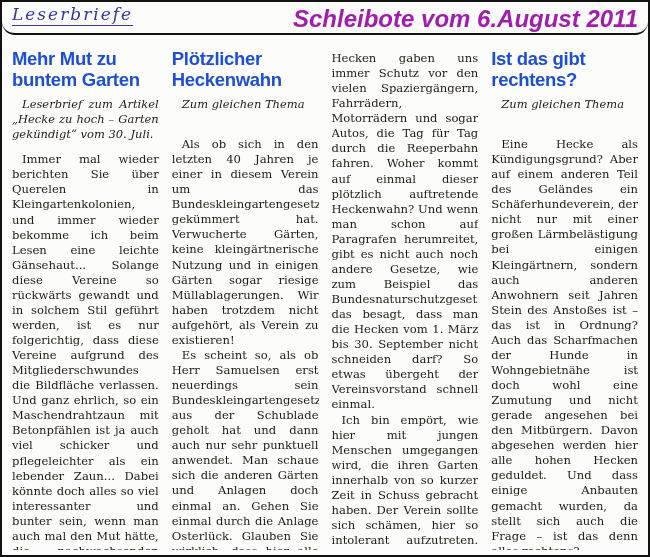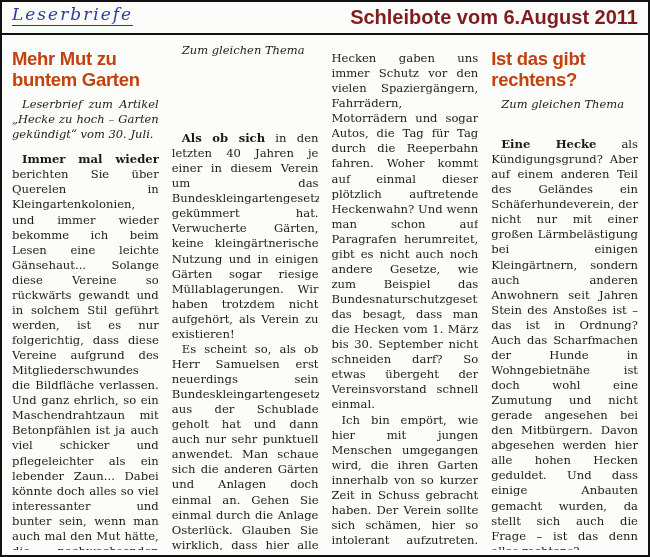--- a/index.html
+++ b/index.html
@@ -13,53 +13,55 @@
     overflow:hidden;
     color:#201a12;
   }
   .masthead-row{
     display:flex;
     justify-content:space-between;
     align-items:flex-start;
     padding:3px 10px 2px 10px;
     border-bottom:2px solid #121212;
     height:26px;
+    border-radius:13px;
   }
   .section-label{
     font-family:"DejaVu Serif", serif;
     font-style:italic;
     font-size:17px;
     letter-spacing:2px;
     color:#2c38a6;
     border-bottom:1.5px solid #2c38a6;
     padding-bottom:1px;
     line-height:1.1;
   }
   .masthead-date{
     font-family:"Liberation Sans", sans-serif;
     font-weight:bold;
-    font-size:20px;
-    color:#7f1d1d;
+    font-style:italic;
+    font-size:24px;
+    color:#a21caf;
     line-height:1.2;
   }
   .columns{
     display:grid;
     grid-template-columns:repeat(4,1fr);
     column-gap:13px;
     padding:8px 10px 6px 10px;
     height:calc(100% - 46px);
   }
   .col{overflow:hidden;}
   .headline{
     font-family:"Liberation Sans", sans-serif;
     font-weight:bold;
     font-size:18.5px;
     line-height:1.12;
     letter-spacing:-0.3px;
-    color:#c2410c;
+    color:#1d4ed8;
     margin:6px 0 7px 0;
   }
   .intro{
     font-family:"DejaVu Serif", serif;
     font-style:italic;
     font-size:11.5px;
     line-height:1.3;
     text-align:justify;
     margin:0 0 10px 0;
     text-indent:10px;
@@ -68,21 +70,21 @@
   .body-text{
     font-family:"DejaVu Serif", serif;
     font-size:11.6px;
     line-height:1.3;
     text-align:justify;
     hyphens:auto;
   }
   .body-text p{margin:0;}
   .body-text p.indent{text-indent:10px;}
   .body-text p.first{text-indent:10px;margin-top:2px;}
-  .lead{font-weight:bold;}
+  .lead{font-weight:normal;}
 </style>
 </head>
 <body>
 
 <div class="page">
 
   <div class="masthead-row">
     <span class="section-label">Leserbriefe</span>
     <span class="masthead-date">Schleibote vom 6.August 2011</span>
   </div>
@@ -95,20 +97,21 @@
         <p class="intro">Leserbrief zum Artikel „Hecke zu hoch – Garten gekündigt“ vom 30. Juli.</p>
       </div>
       <div class="body-text">
         <p class="first"><span class="lead">Immer mal wieder</span> <span>berichten Sie über Querelen in Kleingartenkolonien, und immer wieder bekomme ich beim Lesen eine leichte Gänsehaut... Solange diese Vereine so rückwärts gewandt und in solchem Stil geführt werden, ist es nur folgerichtig, dass diese Vereine aufgrund des Mitgliederschwundes die Bildfläche verlassen. Und ganz ehrlich, so ein Maschendrahtzaun mit Betonpfählen ist ja auch viel schicker und pflegeleichter als ein lebender Zaun... Dabei könnte doch alles so viel interessanter und bunter sein, wenn man auch mal den Mut hätte, die nachwachsenden Gärtner einfach machen zu lassen. Ich wünsche dem Nachwuchsgärtner Dallmeyer einen grünen Daumen und viel Glück.</span></p>
       </div>
 
     </div>
 
     <div class="col">
       <div class="head-block">
+        <div class="headline">Plötzlicher Heckenwahn</div>
         <p class="intro">Zum gleichen Thema</p>
       </div>
       <div class="body-text">
         <p class="first"><span class="lead">Als ob sich</span> <span>in den letzten 40 Jahren je einer in diesem Verein um das Bundeskleingartengesetz gekümmert hat. Verwucherte Gärten, keine kleingärtnerische Nutzung und in einigen Gärten sogar riesige Müllablagerungen. Wir haben trotzdem nicht aufgehört, als Verein zu existieren!</span></p>
         <p class="indent">Es scheint so, als ob Herr Samuelsen erst neuerdings sein Bundeskleingartengesetz aus der Schublade geholt hat und dann auch nur sehr punktuell anwendet. Man schaue sich die anderen Gärten und Anlagen doch einmal an. Gehen Sie einmal durch die Anlage Osterlück. Glauben Sie wirklich, dass hier alle Kleingartengesetze in Recht und Ordnung eingehalten werden? Bestimmt nicht!</p>
 
       </div>
     </div>
 
     <div class="col">

